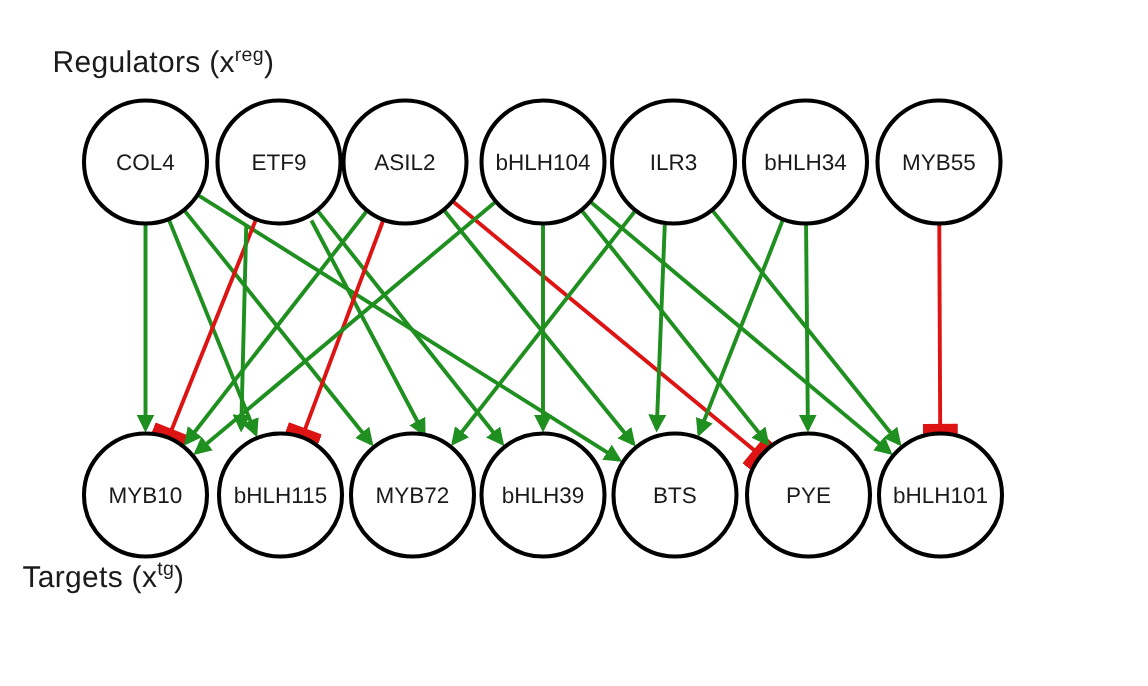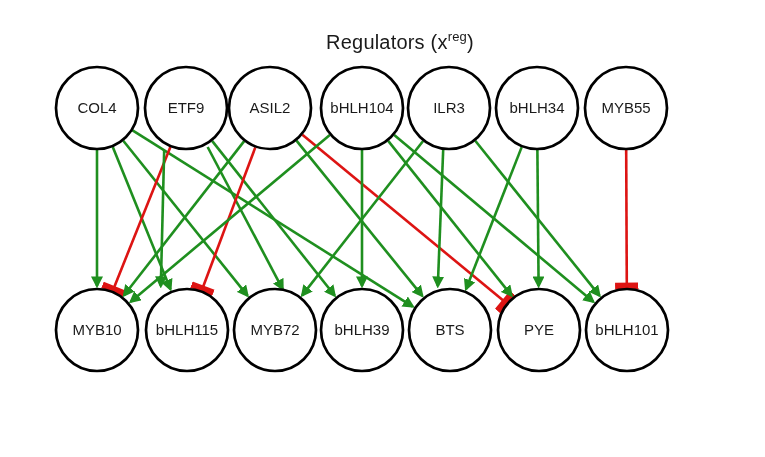--- a/index.html
+++ b/index.html
@@ -6,21 +6,21 @@
   .stage{
     position:relative;
     width:765px;height:457px;
     background:#ffffff;
     font-family:"Liberation Sans", sans-serif;
     overflow:hidden;
   }
   .stage svg{position:absolute;left:0;top:0;}
   .fig-title{
     position:absolute;
-    text-align:center;
+    text-align:left;
     font-size:20px;
     color:#1a1a1a;
     letter-spacing:0.2px;
   }
   .fig-title sup{font-size:13px;line-height:0;}
   #title-top{left:35px;top:31px;width:730px;}
   #title-bottom{left:15px;top:374px;width:750px;}
 </style>
 </head>
 <body>
@@ -116,13 +116,16 @@
           <circle cx="627" cy="330" r="41" fill="#ffffff" stroke="#000000" stroke-width="2.7"></circle>
           <text x="627" y="330" text-anchor="middle" dy="0.35em" fill="#1a1a1a" font-size="15px">bHLH101</text>
         </g>
       </g>
     </svg>
 
   <div class="fig-title" id="title-top">
     <span>Regulators (x</span><sup>reg</sup><span>)</span>
   </div>
 
+  <div class="fig-title" id="title-bottom">
+    <span>Targets (x</span><sup>tg</sup><span>)</span>
+  </div>
 </div>
 
 </body></html>

